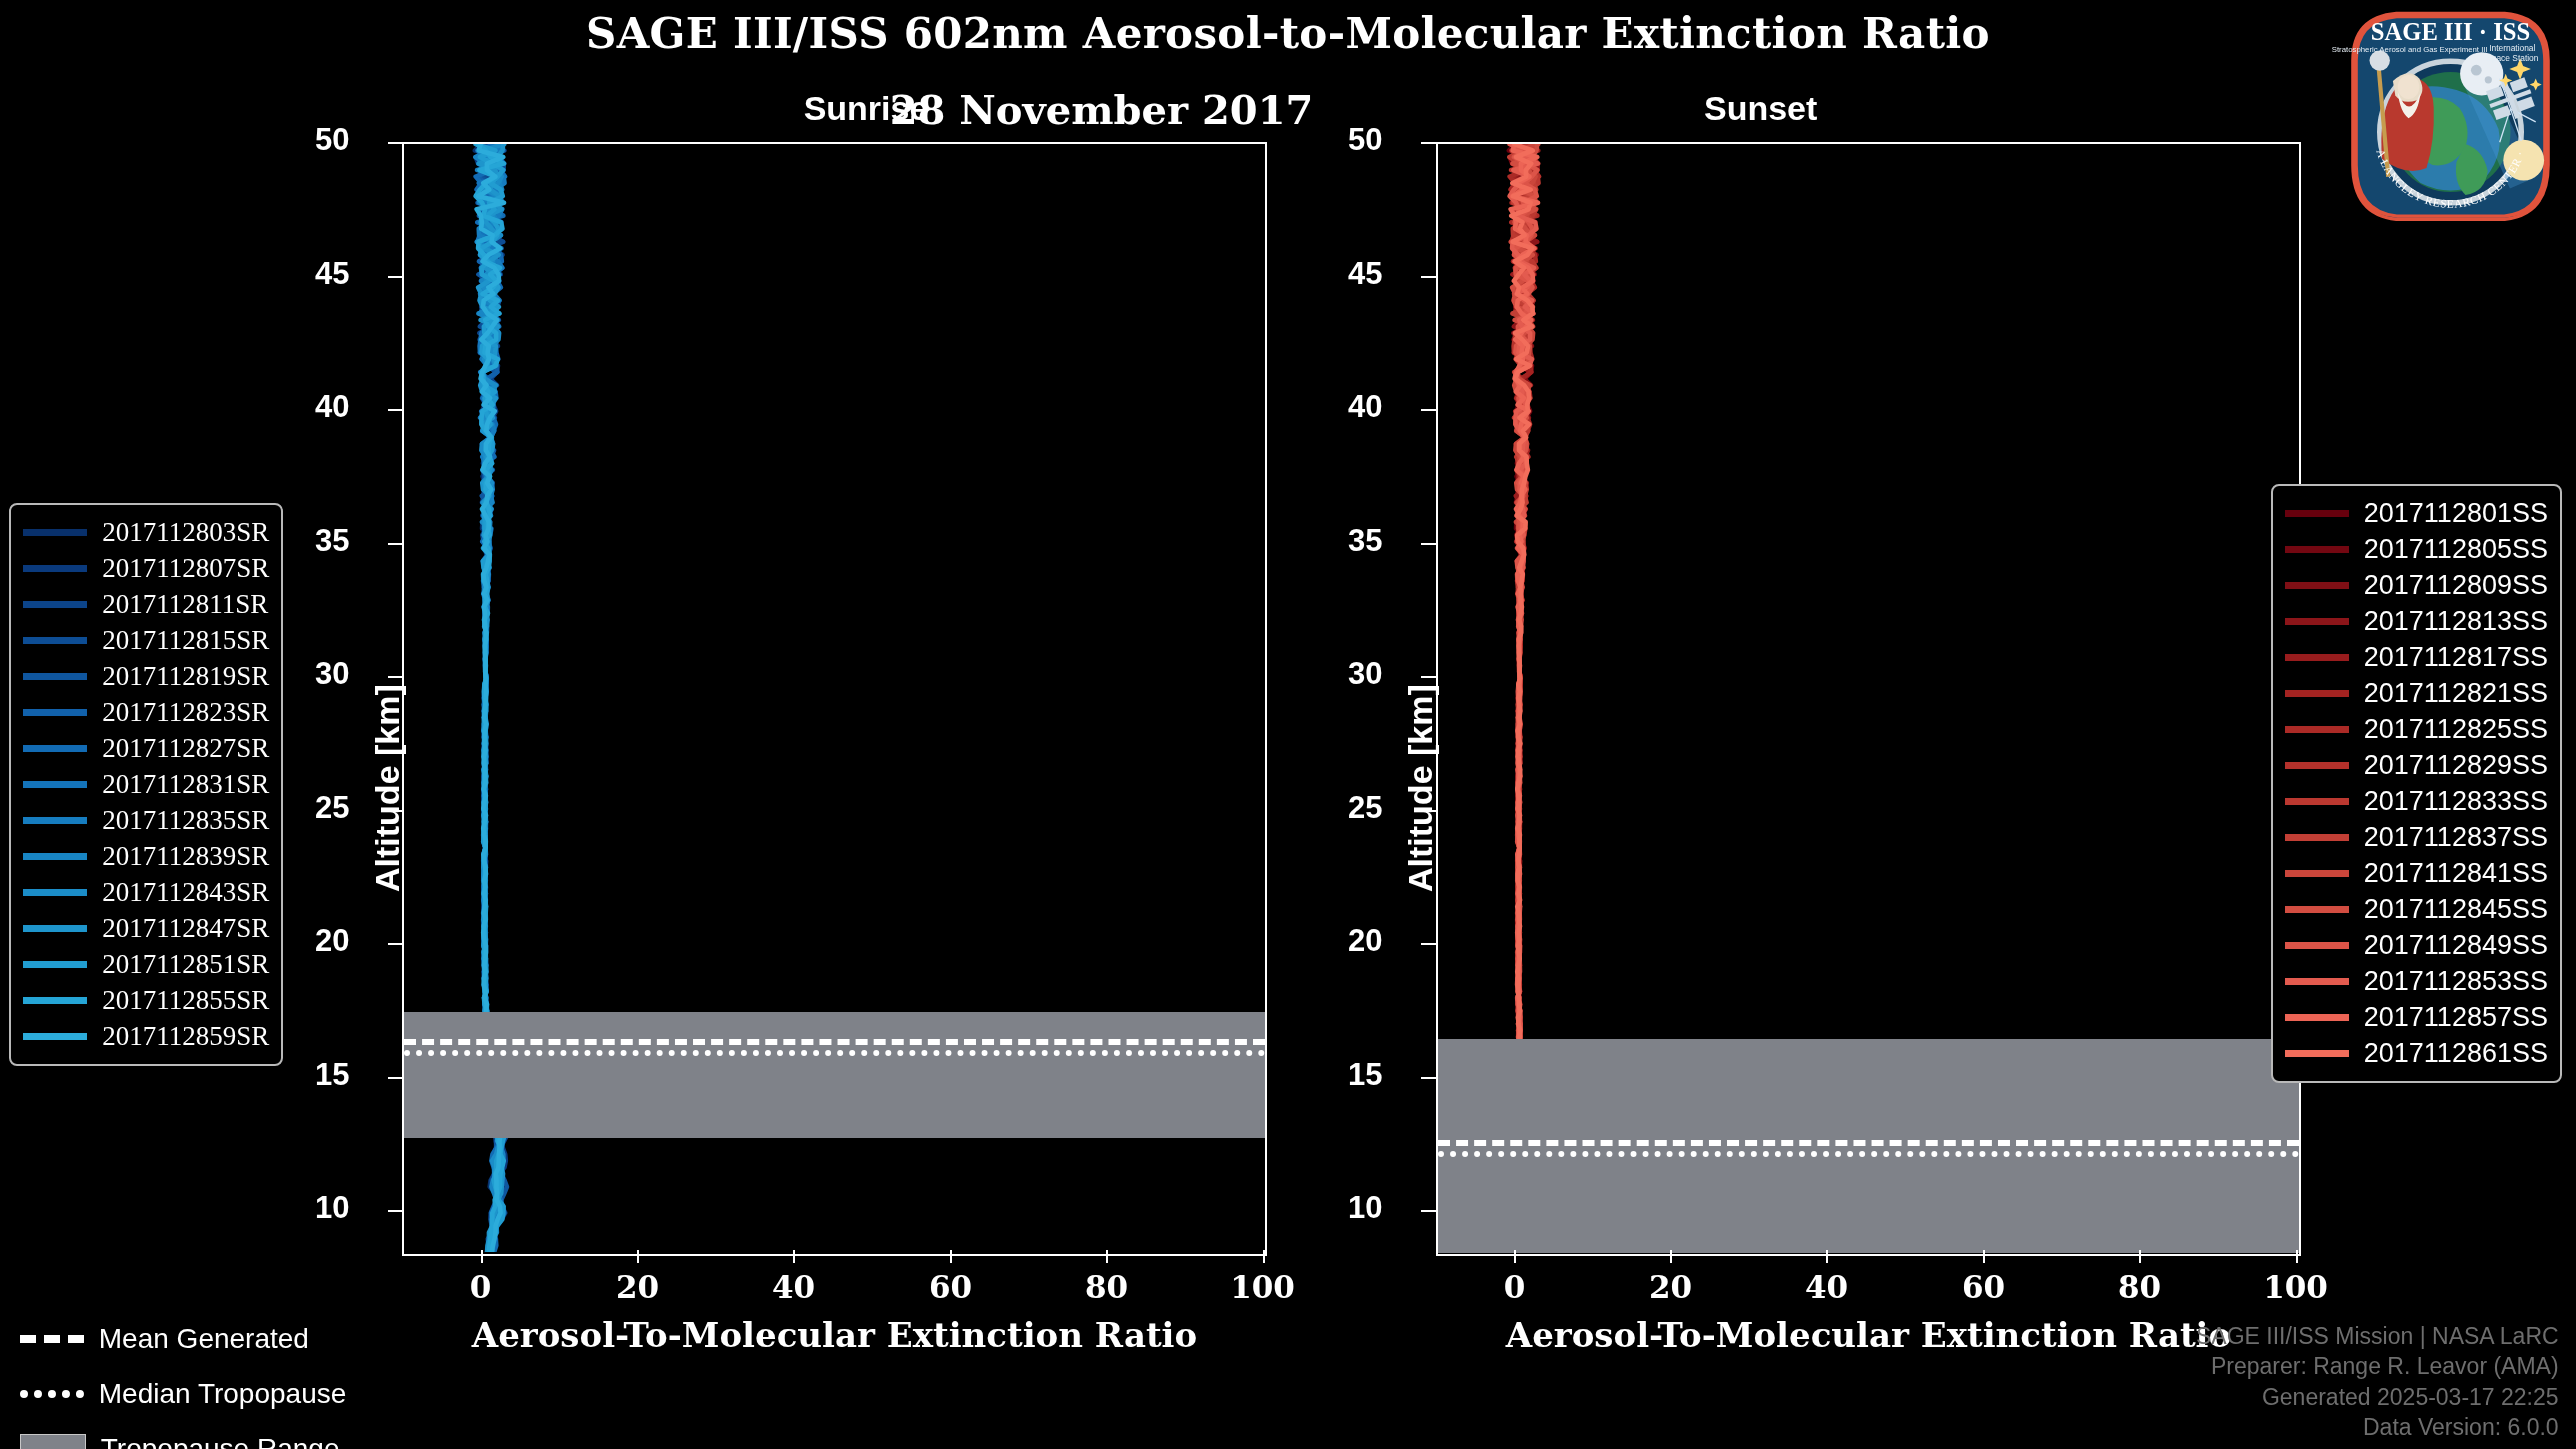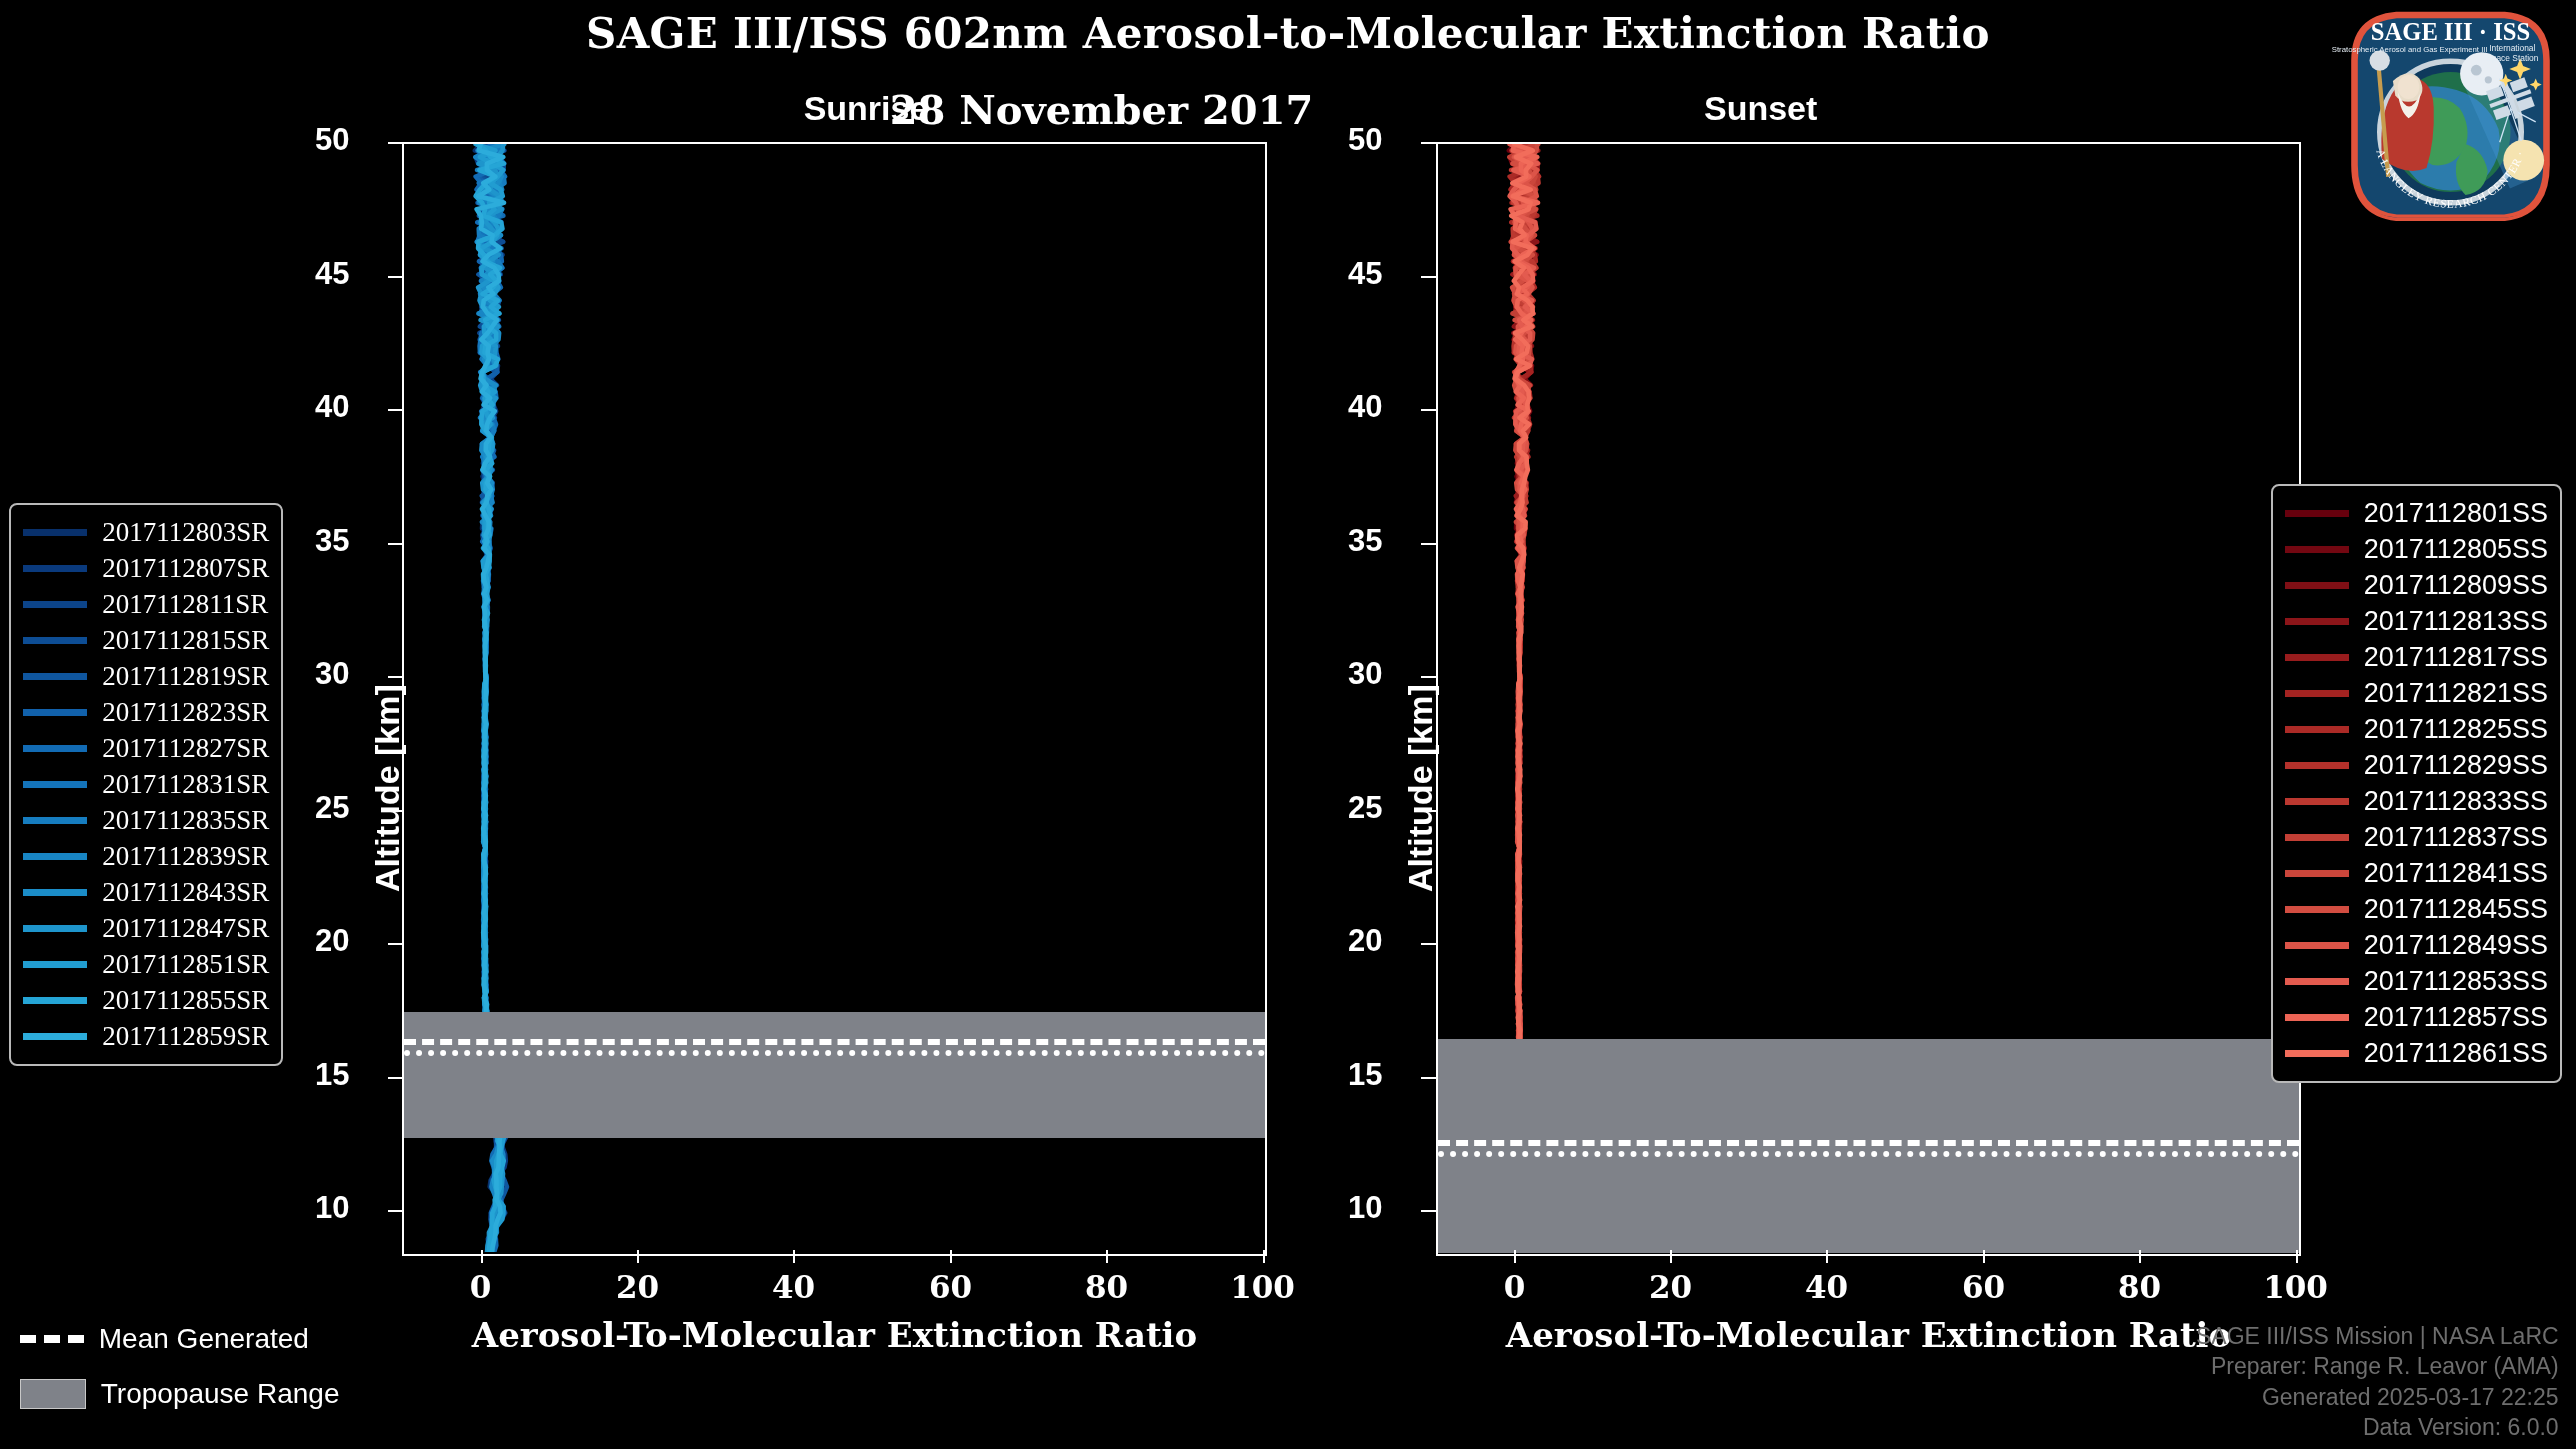--- a/index.html
+++ b/index.html
@@ -296,20 +296,24 @@
     </div>
     <div class="legend-row">
       <div class="legend-swatch" style="background: rgb(242, 109, 91);"></div>
       <div class="legend-text">2017112861SS</div>
     </div>
   </div>
 <div id="tropo-legend" style="position:absolute;left:20px;top:1311px;">
     <div class="legend-row">
       <div class="legend-swatch sw-dash"></div>
       <div class="legend-text">Mean Generated</div>
+    </div>
+    <div class="legend-row">
+      <div class="legend-swatch sw-dot"></div>
+      <div class="legend-text">Median Tropopause</div>
     </div>
     <div class="legend-row">
       <div class="legend-swatch sw-fill" style="background: rgb(127, 130, 137);"></div>
       <div class="legend-text">Tropopause Range</div>
     </div>
   </div>
 
 <div id="credits">
   <div>SAGE III/ISS Mission | NASA LaRC</div>
   <div>Preparer: Range R. Leavor (AMA)</div>

